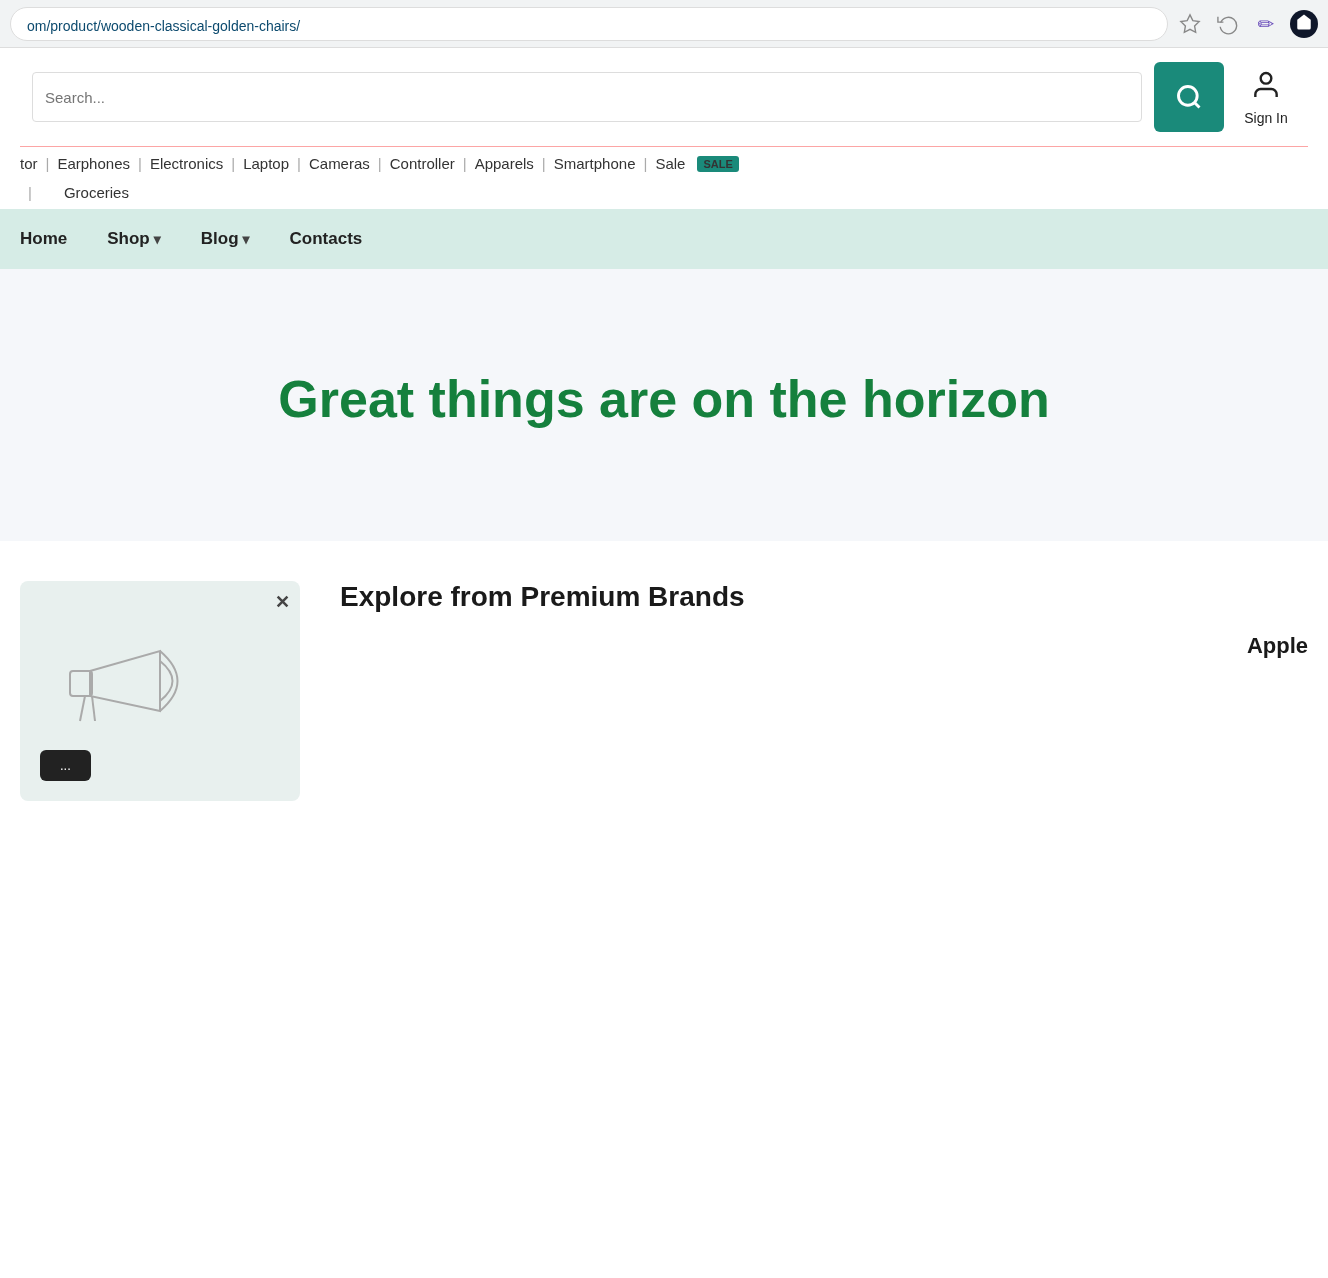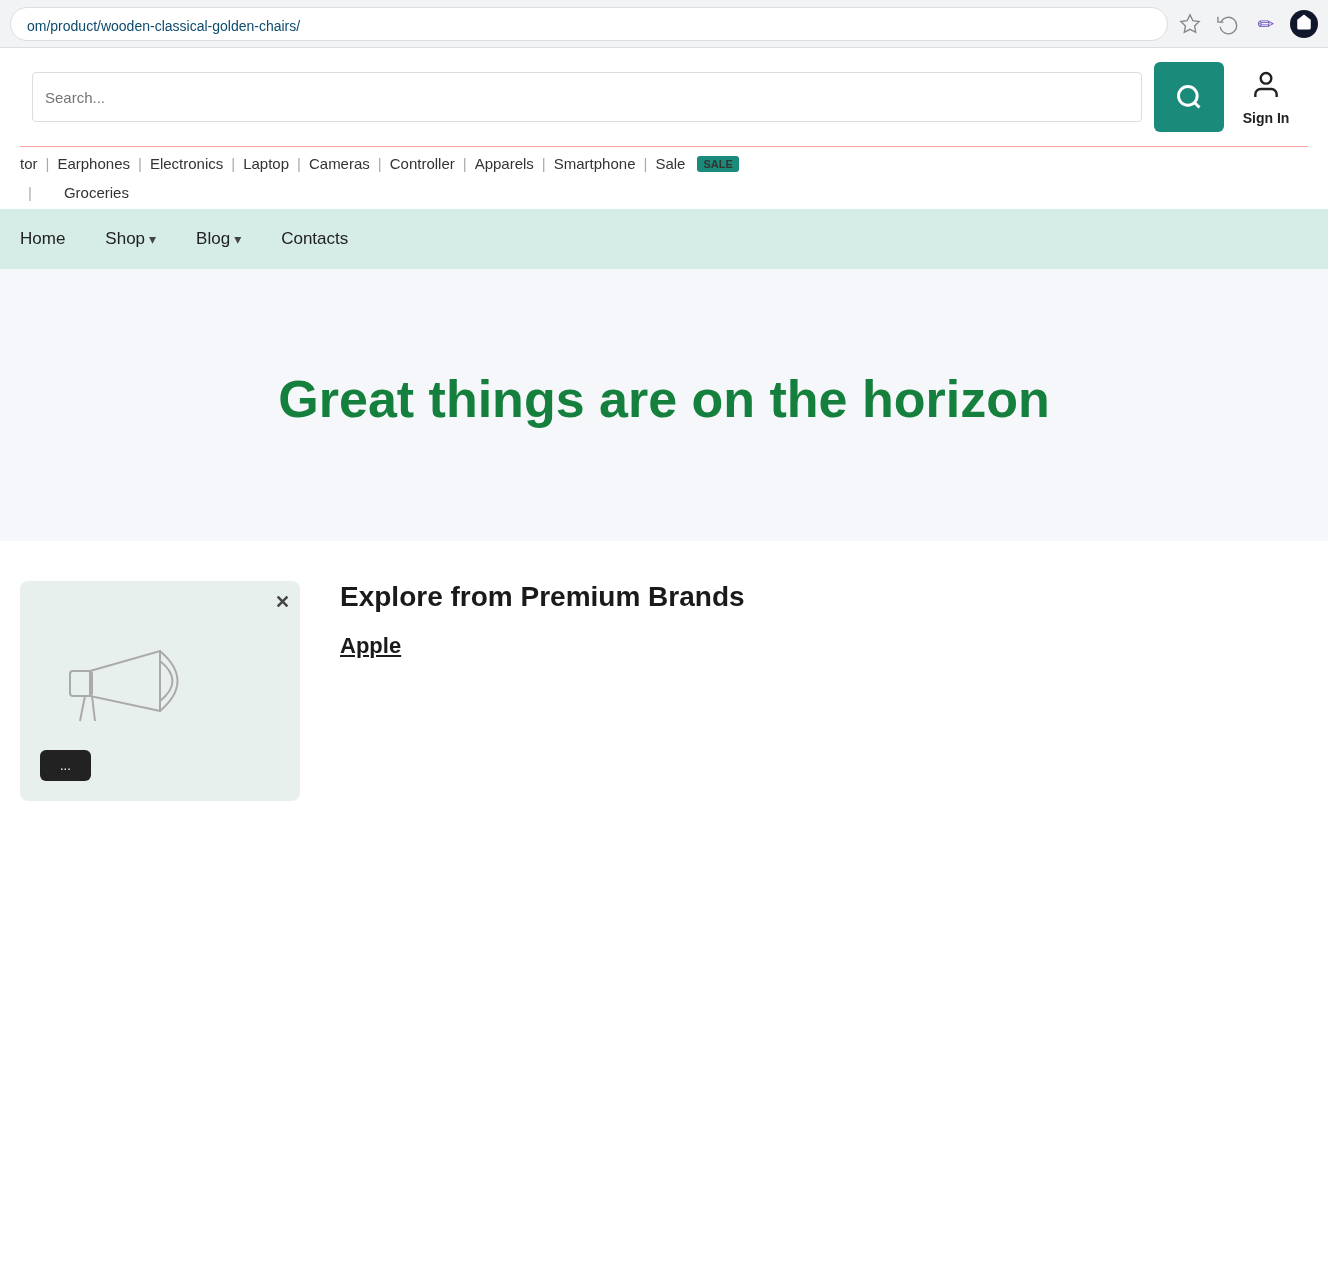--- a/index.html
+++ b/index.html
@@ -103,21 +103,21 @@
       gap: 2px;
       cursor: pointer;
       min-width: 60px;
     }
     .user-icon {
       font-size: 28px;
       color: #222;
     }
     .sign-in-label {
       font-size: 14px;
-      font-weight: bold;
+      font-weight: normal;
       color: #222;
       white-space: nowrap;
     }
 
     
     .category-nav {
       display: flex;
       align-items: center;
       flex-wrap: wrap;
       gap: 0;
@@ -161,21 +161,21 @@
     .main-nav {
       background: #d6ece6;
       padding: 0 20px;
       display: flex;
       align-items: center;
       height: 60px;
       gap: 40px;
     }
     .nav-item {
       font-size: 17px;
-      font-weight: 400;
+      font-weight: 700;
       color: #222;
       cursor: pointer;
       display: flex;
       align-items: center;
       gap: 4px;
       height: 60px;
       text-align: center;
     }
     .nav-arrow {
       font-size: 14px;
@@ -255,23 +255,22 @@
     .brands-title {
       font-size: 28px;
       font-weight: 700;
       color: #1a1a1a;
       margin-bottom: 20px;
     }
     .brand-name {
       font-size: 22px;
       font-weight: 700;
       color: #1a1a1a;
-      text-align: left;
+      text-align: right;
       margin-top: 10px;
-      text-decoration: underline;
     }
   </style>
 </head>
 <body>
 
 <div class="browser-bar">
   <div class="url-bar">
     <span>om/product/wooden-classical-golden-chairs/</span>
   </div>
   <div class="browser-icons">

